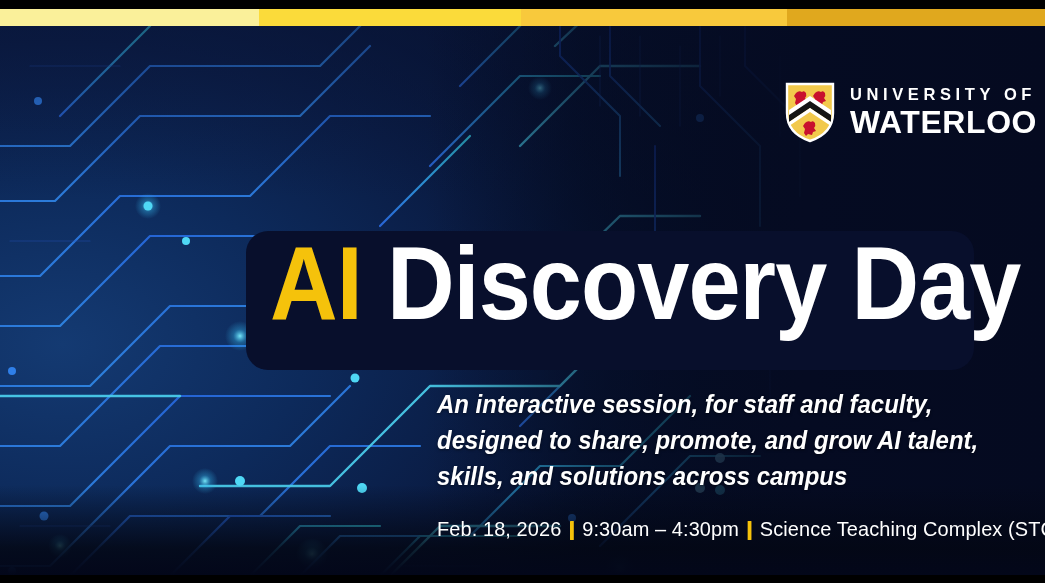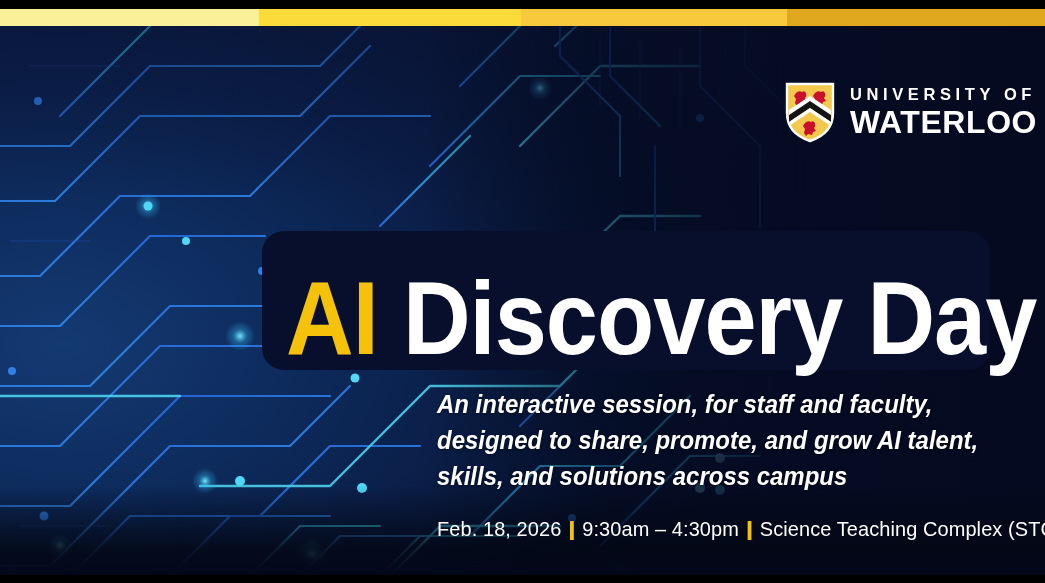--- a/index.html
+++ b/index.html
@@ -74,25 +74,25 @@
     color:#ffffff; font-size:16.5px; font-weight:bold;
     letter-spacing:4.6px; margin-bottom:4px;
   }
   .wm-bot {
     color:#ffffff; font-size:31px; font-weight:bold;
     letter-spacing:0.6px; transform:scaleX(1.03); transform-origin:left center;
   }
 
   
   .title-plate {
-    position:absolute; left:262px; top:205px;
+    position:absolute; left:246px; top:205px;
     width:728px; height:139px;
     background:#080f2c;
     border-radius:22px;
-    display:flex; align-items:flex-end;
+    display:flex; align-items:flex-start;
     padding-left:24px;
   }
   .title-text {
     font-size:104px; font-weight:bold; line-height:1;
     letter-spacing:-1px;
     transform:scaleX(0.90); transform-origin:left center;
     white-space:nowrap;
   }
   .title-ai { color:#F5C20B; }
   .title-rest { color:#ffffff; }

